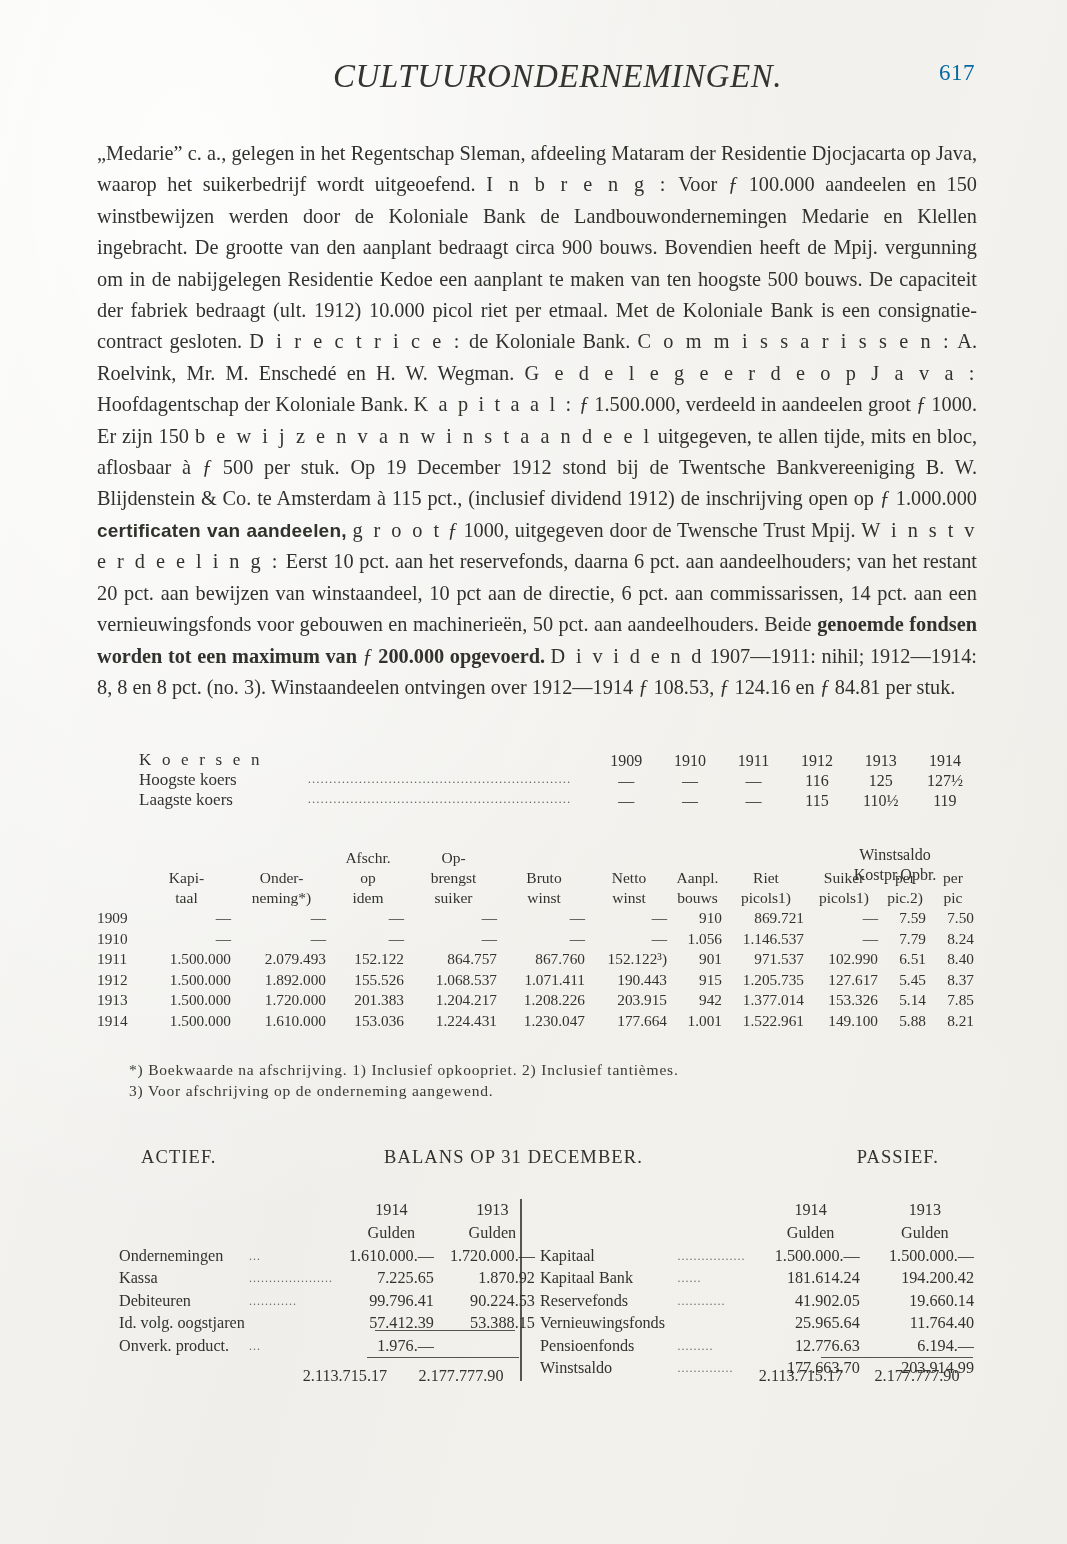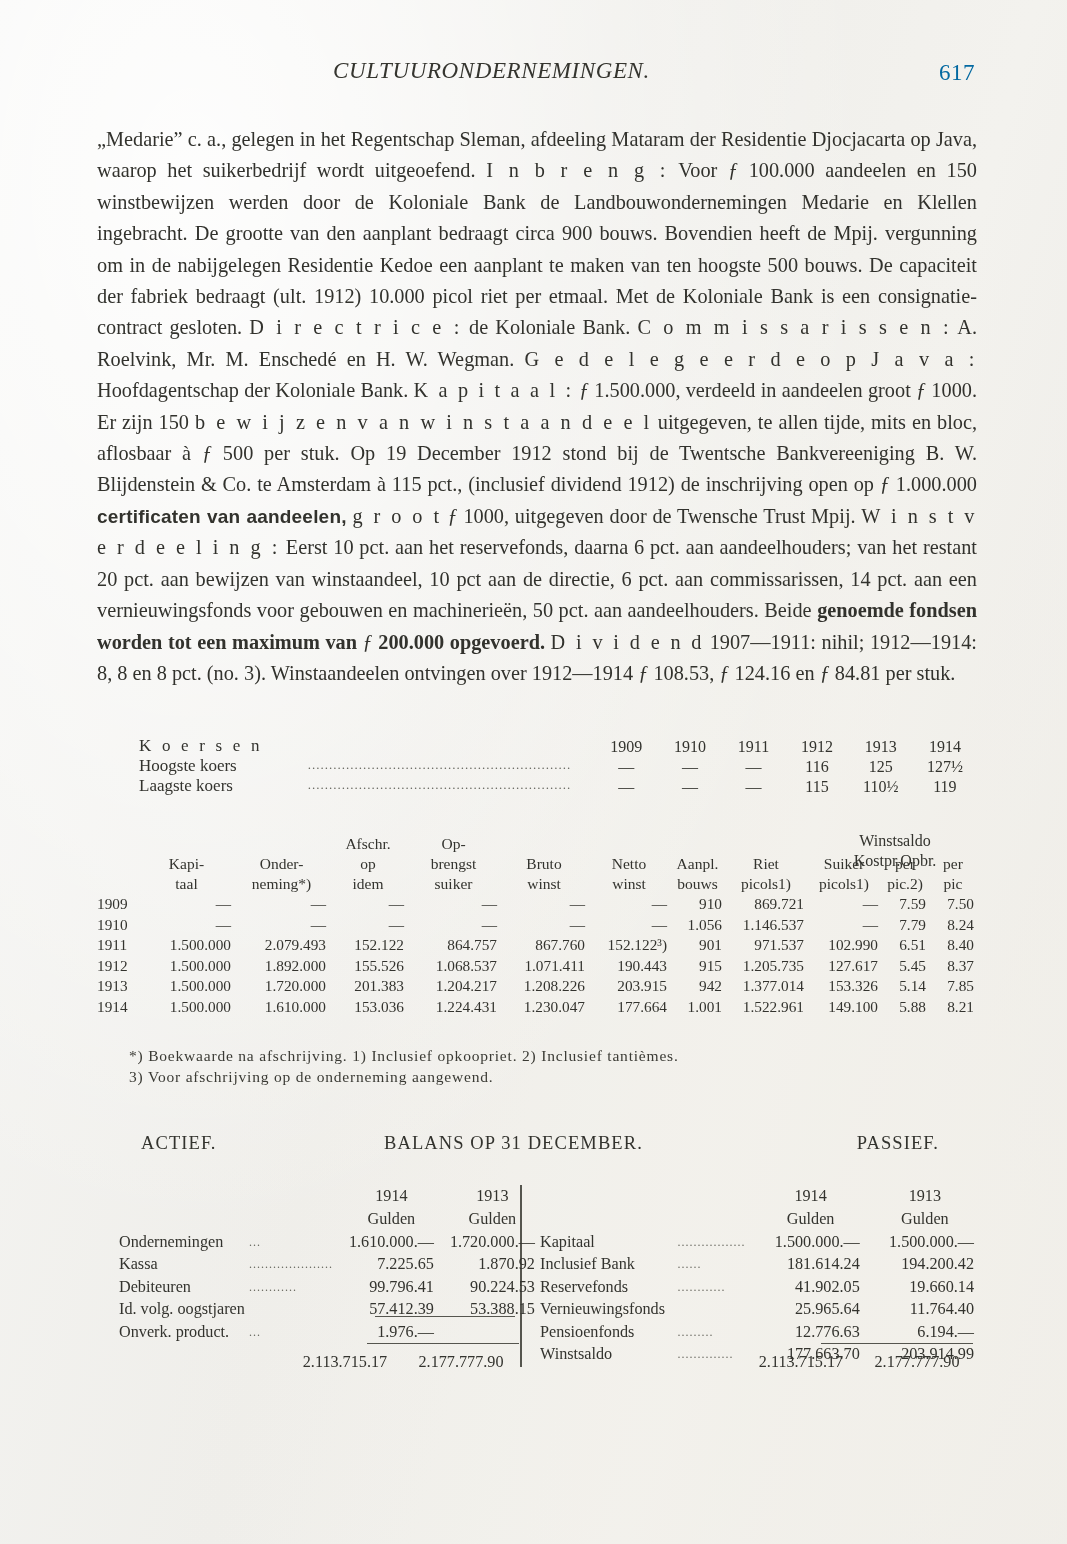--- a/index.html
+++ b/index.html
@@ -39,36 +39,36 @@
   
   .runhead {
     position: relative;
     height: 42px;
   }
   .runhead .title {
     position: absolute;
     left: 236px;
     top: 0;
     font-style: italic;
-    font-size: 23px;
+    font-size: 33px;
     letter-spacing: 0.6px;
     color: #35352f;
   }
   .runhead .folio {
     position: absolute;
     right: 2px;
     top: 2px;
     font-size: 23px;
     letter-spacing: 0.5px;
     color: #0369a1;
   }
 
   
   .prose {
-    margin-top: 24px;
+    margin-top: 38px;
     font-size: 20.3px;
     line-height: 31.4px;
     text-align: justify;
     color: #32322d;
   }
   .prose p { margin: 0; }
   .sp { letter-spacing: 2.6px; }
   .bd { font-weight: bold; }
   .bdsans { font-family: "Liberation Sans", sans-serif; font-weight: bold; font-size: 19px; letter-spacing: 0.2px;}
   .fl { font-style: italic; font-family: "Liberation Serif", serif; }
@@ -460,21 +460,21 @@
           <td class="n hy">Gulden</td>
           <td class="n hy">Gulden</td>
         </tr>
         <tr>
           <td class="name">Kapitaal</td>
           <td class="dotfill">.................</td>
           <td class="n">1.500.000.—</td>
           <td class="n">1.500.000.—</td>
         </tr>
         <tr>
-          <td class="name">Inclusief Bank</td>
+          <td class="name">Kapitaal Bank</td>
           <td class="dotfill">......</td>
           <td class="n">181.614.24</td>
           <td class="n">194.200.42</td>
         </tr>
         <tr>
           <td class="name">Reservefonds</td>
           <td class="dotfill">............</td>
           <td class="n">41.902.05</td>
           <td class="n">19.660.14</td>
         </tr>

